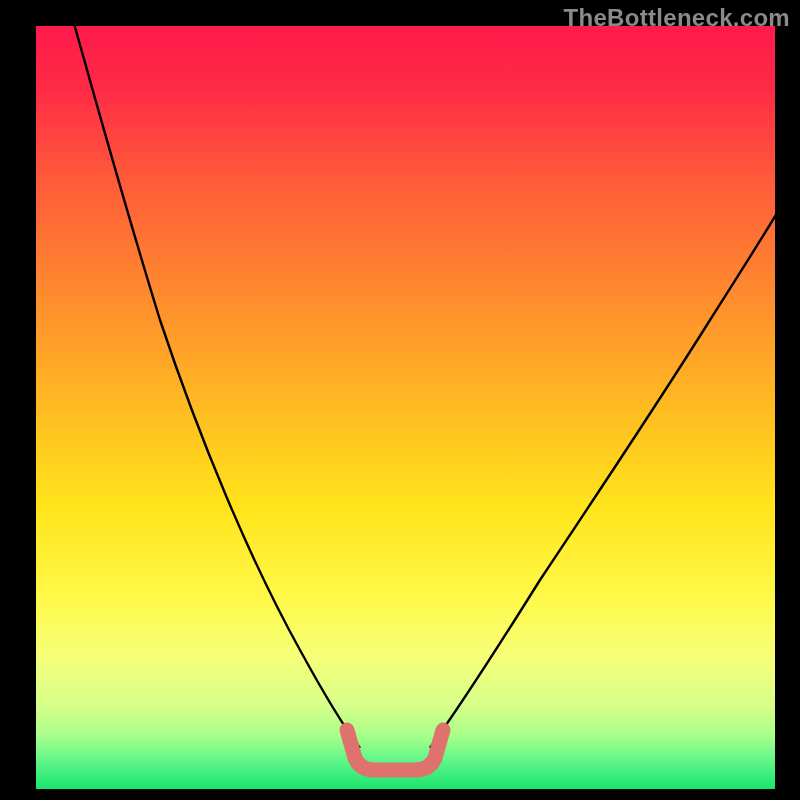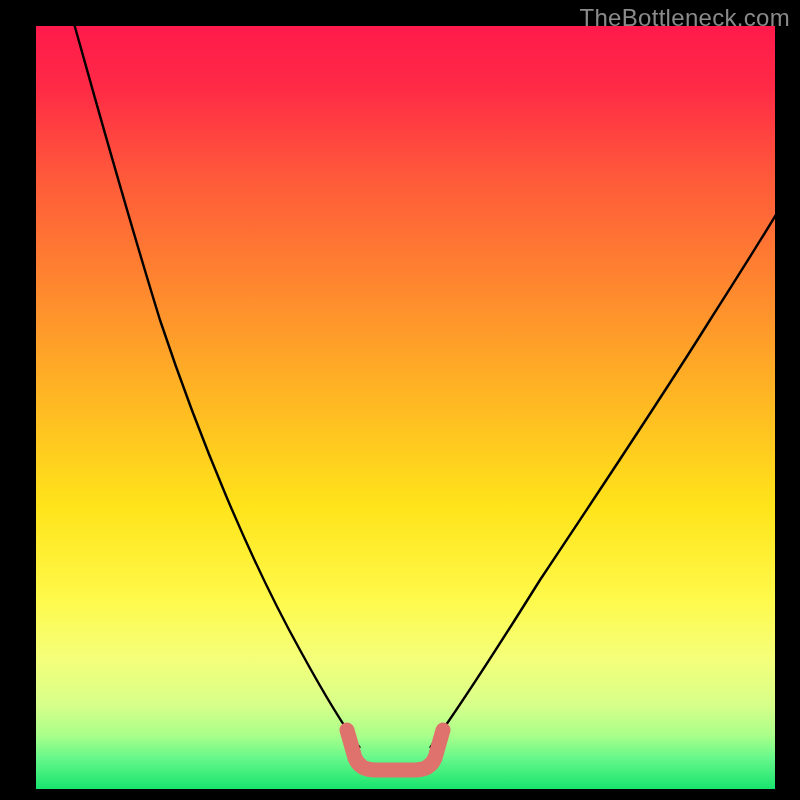--- a/index.html
+++ b/index.html
@@ -19,21 +19,21 @@
     position: absolute;
     top: 0;
     left: 0;
   }
   .watermark {
     position: absolute;
     top: 4px;
     right: 10px;
     font-family: Arial, Helvetica, sans-serif;
     font-size: 24px;
-    font-weight: 400;
+    font-weight: 700;
     color: #8a8a8a;
     letter-spacing: 0.3px;
   }
 </style>
 </head>
 <body>
 
 <div class="stage">
 
   <svg width="800" height="800" viewBox="0 0 800 800">

